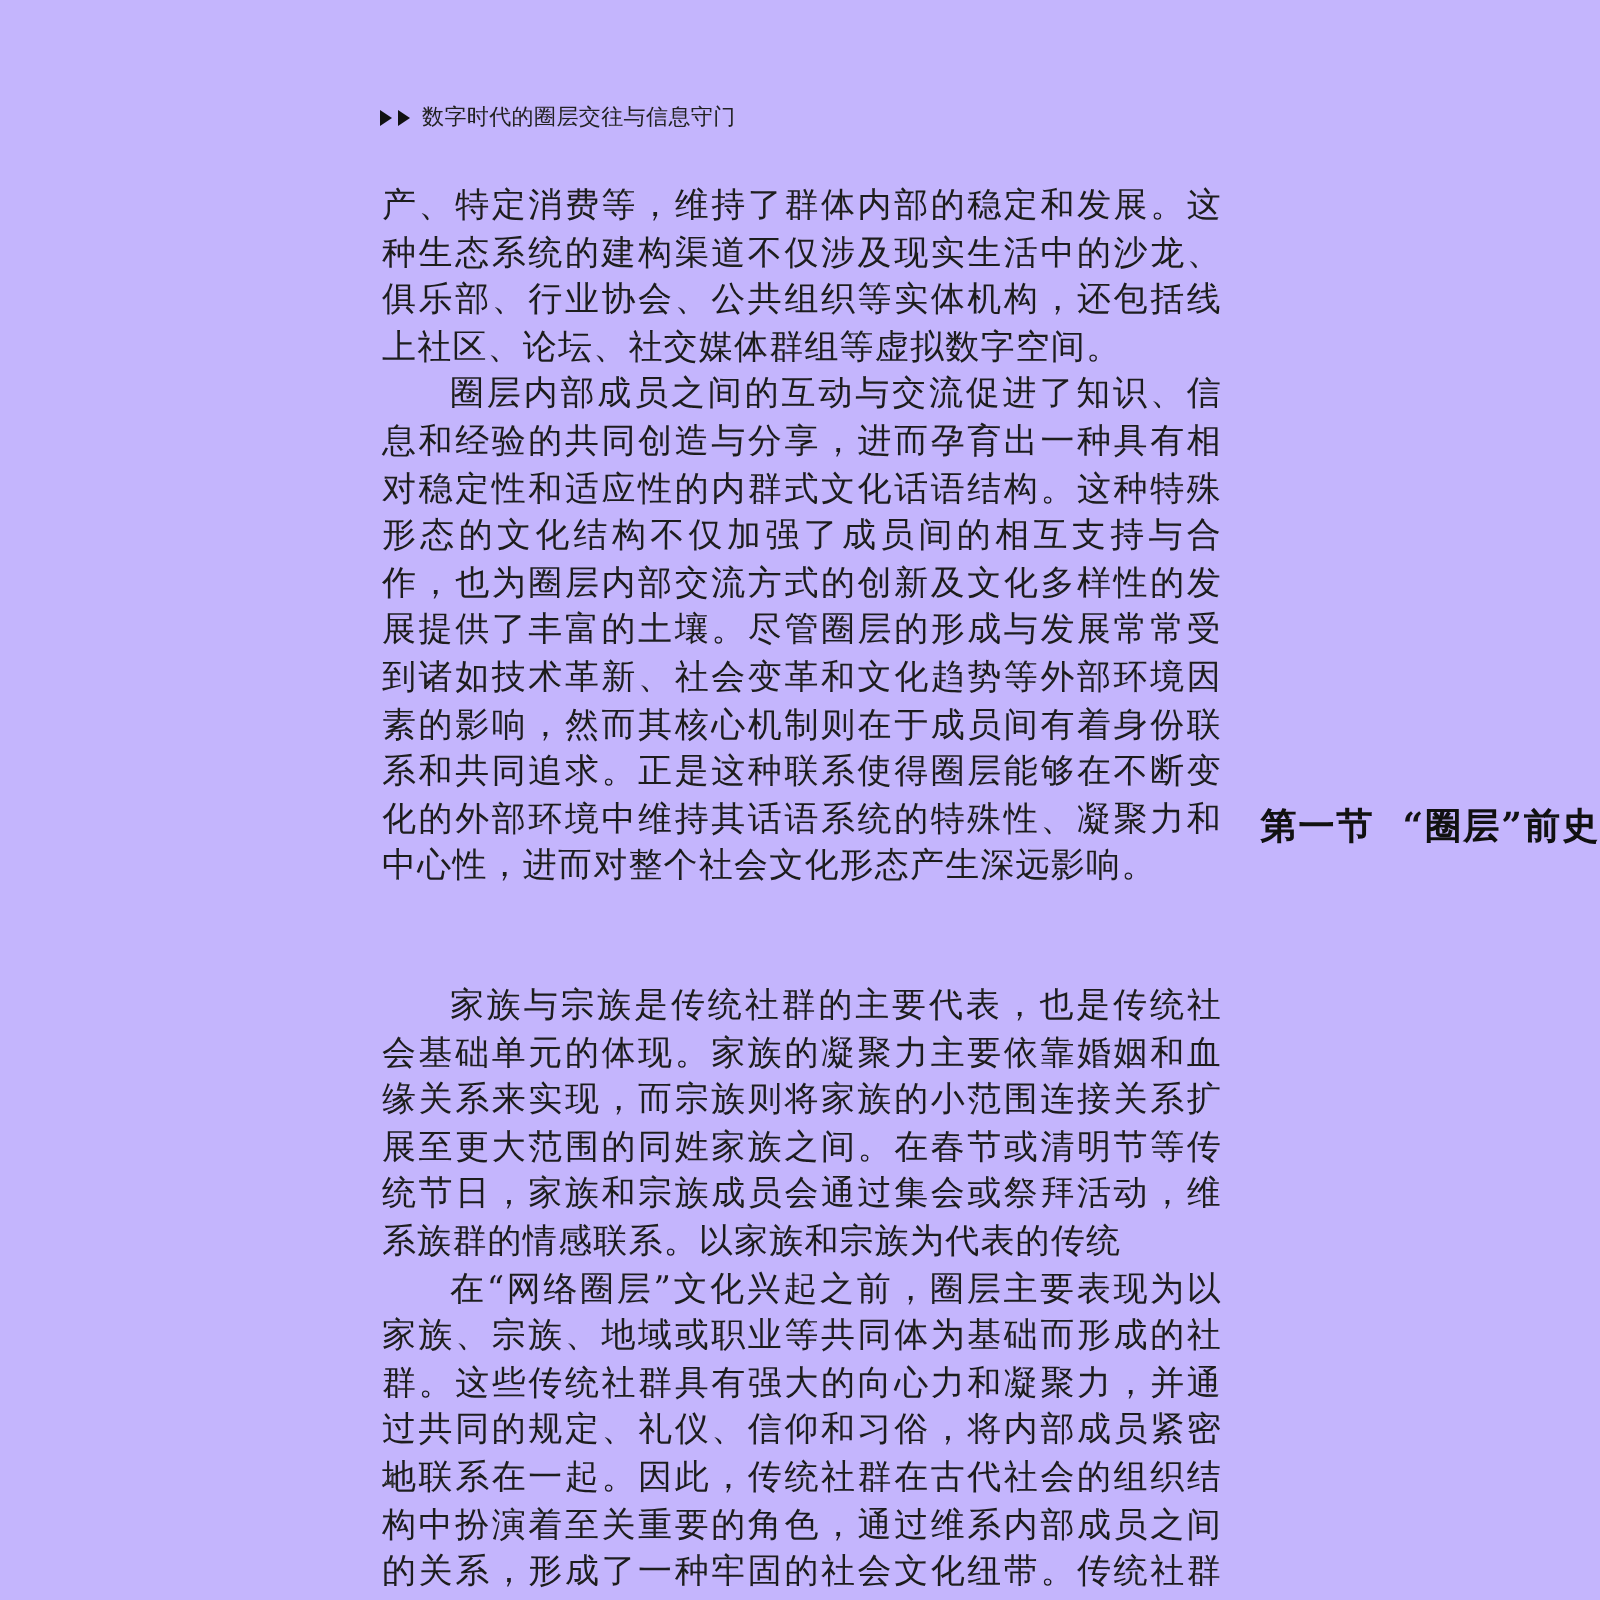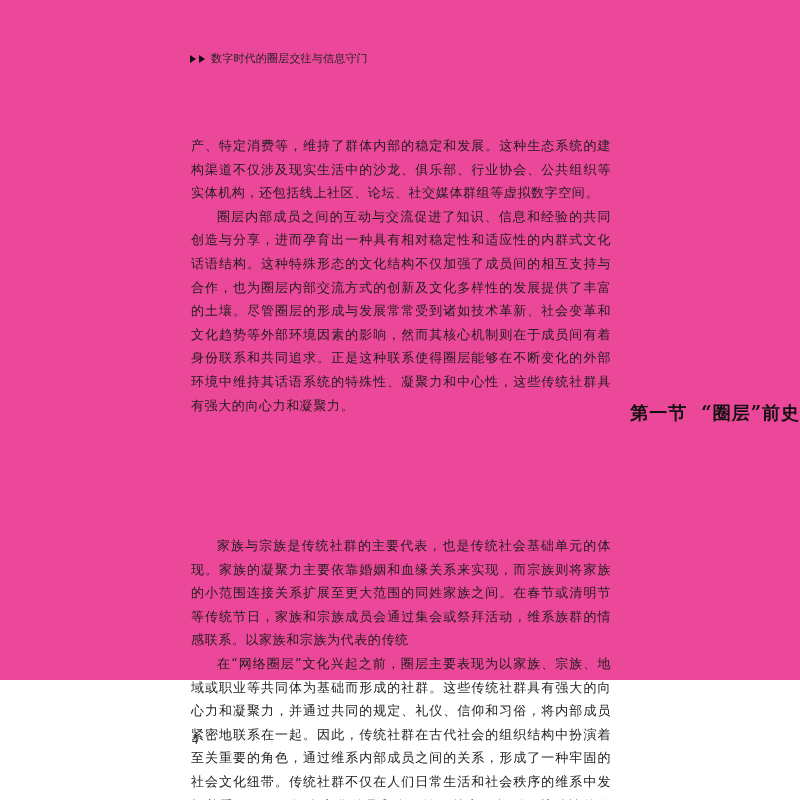--- a/index.html
+++ b/index.html
@@ -6,22 +6,22 @@
       margin: 0;
       padding: 0;
       width: 800px;
       height: 800px;
       background: #ffffff;
       overflow: hidden;
     }
     .page {
       position: relative;
       width: 800px;
-      height: 680px;
-      background: #ec4899;
+      height: 800px;
+      background: #c4b5fd;
       color: #1a1a1a;
       font-family: "DejaVu Serif", "Liberation Serif", serif;
     }
     .running-header {
       position: absolute;
       left: 190px;
       top: 51px;
       font-family: "DejaVu Sans", "Liberation Sans", sans-serif;
       font-size: 11px;
       color: #222;
@@ -37,26 +37,25 @@
       width: 0; height: 0;
       border-top: 4px solid transparent;
       border-bottom: 4px solid transparent;
       border-left: 6px solid #111;
       margin-right: 3px;
     }
     .body-text {
       position: absolute;
       left: 191px;
       width: 420px;
-      font-size: 13px;
+      font-size: 17px;
       line-height: 23.6px;
       text-align: justify;
       letter-spacing: 0.6px;
       color: #1d1d1d;
-      margin-top: 42px;
     }
     .body-text p {
       margin: 0;
       text-indent: 0;
     }
     .body-text p.indent {
       text-indent: 2em;
     }
     .block-top { top: 92px; }
     .block-bottom { top: 492px; }
@@ -90,21 +89,21 @@
   <div class="running-header">
     <span class="arrows">
       <span class="tri"></span>
         <span class="tri"></span>
     </span>
     <span>数字时代的圈层交往与信息守门</span>
   </div>
 
   <div class="body-text block-top">
     <p>产、特定消费等，维持了群体内部的稳定和发展。这种生态系统的建构渠道不仅涉及现实生活中的沙龙、俱乐部、行业协会、公共组织等实体机构，还包括线上社区、论坛、社交媒体群组等虚拟数字空间。</p>
-    <p class="indent">圈层内部成员之间的互动与交流促进了知识、信息和经验的共同创造与分享，进而孕育出一种具有相对稳定性和适应性的内群式文化话语结构。这种特殊形态的文化结构不仅加强了成员间的相互支持与合作，也为圈层内部交流方式的创新及文化多样性的发展提供了丰富的土壤。尽管圈层的形成与发展常常受到诸如技术革新、社会变革和文化趋势等外部环境因素的影响，然而其核心机制则在于成员间有着身份联系和共同追求。正是这种联系使得圈层能够在不断变化的外部环境中维持其话语系统的特殊性、凝聚力和中心性，这些传统社群具有强大的向心力和凝聚力。</p>
+    <p class="indent">圈层内部成员之间的互动与交流促进了知识、信息和经验的共同创造与分享，进而孕育出一种具有相对稳定性和适应性的内群式文化话语结构。这种特殊形态的文化结构不仅加强了成员间的相互支持与合作，也为圈层内部交流方式的创新及文化多样性的发展提供了丰富的土壤。尽管圈层的形成与发展常常受到诸如技术革新、社会变革和文化趋势等外部环境因素的影响，然而其核心机制则在于成员间有着身份联系和共同追求。正是这种联系使得圈层能够在不断变化的外部环境中维持其话语系统的特殊性、凝聚力和中心性，进而对整个社会文化形态产生深远影响。</p>
   </div>
 
   <div class="section-title">
     <span>第一节</span><span class="gap"></span><span>“圈层”前史</span>
   </div>
 
   <div class="body-text block-bottom">
     <p class="indent">家族与宗族是传统社群的主要代表，也是传统社会基础单元的体现。家族的凝聚力主要依靠婚姻和血缘关系来实现，而宗族则将家族的小范围连接关系扩展至更大范围的同姓家族之间。在春节或清明节等传统节日，家族和宗族成员会通过集会或祭拜活动，维系族群的情感联系。以家族和宗族为代表的传统</p>
     <p class="indent">在“网络圈层”文化兴起之前，圈层主要表现为以家族、宗族、地域或职业等共同体为基础而形成的社群。这些传统社群具有强大的向心力和凝聚力，并通过共同的规定、礼仪、信仰和习俗，将内部成员紧密地联系在一起。因此，传统社群在古代社会的组织结构中扮演着至关重要的角色，通过维系内部成员之间的关系，形成了一种牢固的社会文化纽带。传统社群不仅在人们日常生活和社会秩序的维系中发挥着重要作用，还在文化传承和身份认同等方面起到了关键性的作用。</p>
   </div>

